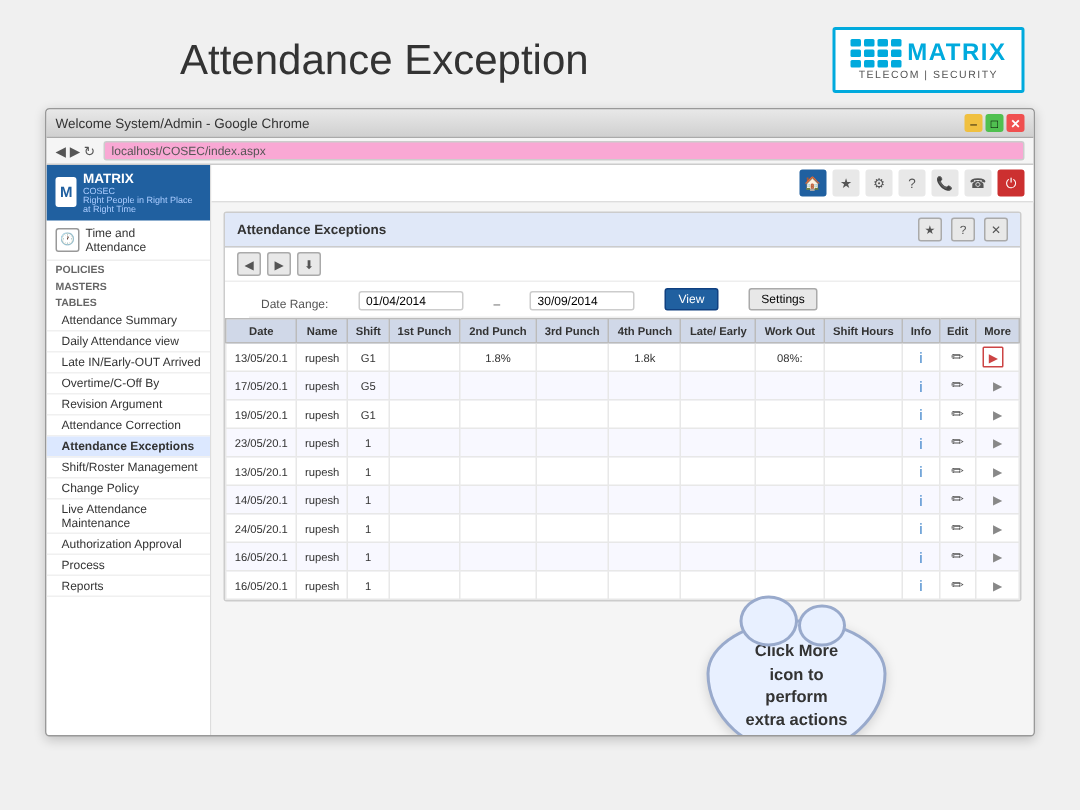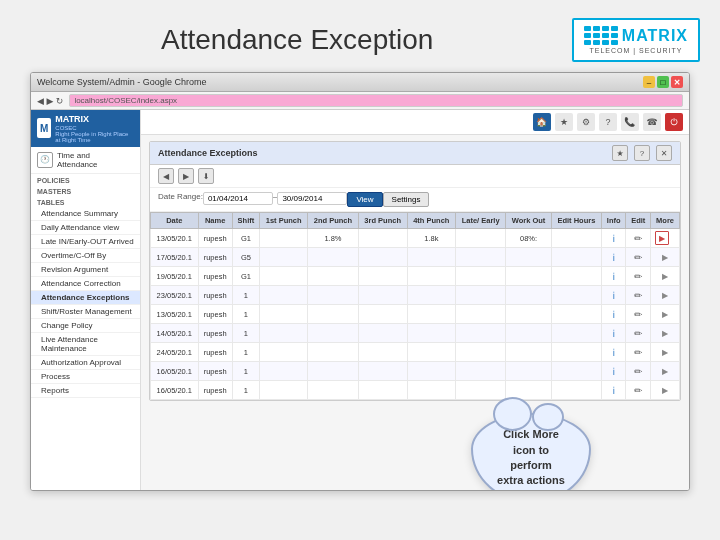--- a/index.html
+++ b/index.html
@@ -9,23 +9,22 @@
       background: #f0f0f0;
       font-family: Arial, sans-serif;
       overflow: hidden;
     }
 
     
     .header {
       display: flex;
       align-items: center;
       justify-content: space-between;
-      padding: 18px 20px 10px 120px;
+      padding: 18px 37px 10px 120px;
       background: #f0f0f0;
-      margin-left: 41px;
     }
     .page-title {
       font-size: 28px;
       font-weight: 300;
       color: #333;
     }
     .logo-box {
       display: flex;
       flex-direction: column;
       align-items: center;
@@ -267,23 +266,24 @@
       display: flex;
       align-items: center;
       justify-content: center;
       font-size: 8px;
       cursor: pointer;
       color: #555;
     }
     .filter-row {
       padding: 4px 8px;
       display: flex;
-      align-items: flex-start;
-      gap: 0;
+      align-items: flex-end;
+      gap: 20px;
       border-bottom: 1px solid #eee;
+      margin-left: 16px;
     }
     .filter-label { font-size: 8px; color: #555; }
     .filter-input {
       border: 1px solid #ccc;
       border-radius: 2px;
       padding: 1px 4px;
       font-size: 8px;
       width: 70px;
     }
     .btn-small {
@@ -517,21 +517,21 @@
                 <tr>
                   <th>Date</th>
                   <th>Name</th>
                   <th>Shift</th>
                   <th>1st Punch</th>
                   <th>2nd Punch</th>
                   <th>3rd Punch</th>
                   <th>4th Punch</th>
                   <th>Late/ Early</th>
                   <th>Work Out</th>
-                  <th>Edit Hours</th>
+                  <th>Shift Hours</th>
                   <th>Info</th>
                   <th>Edit</th>
                   <th>More</th>
                 </tr>
               </thead>
               <tbody id="table-body">
               <tr>
                     <td>13/05/20.1</td>
                     <td>rupesh</td>
                     <td>G1</td>

